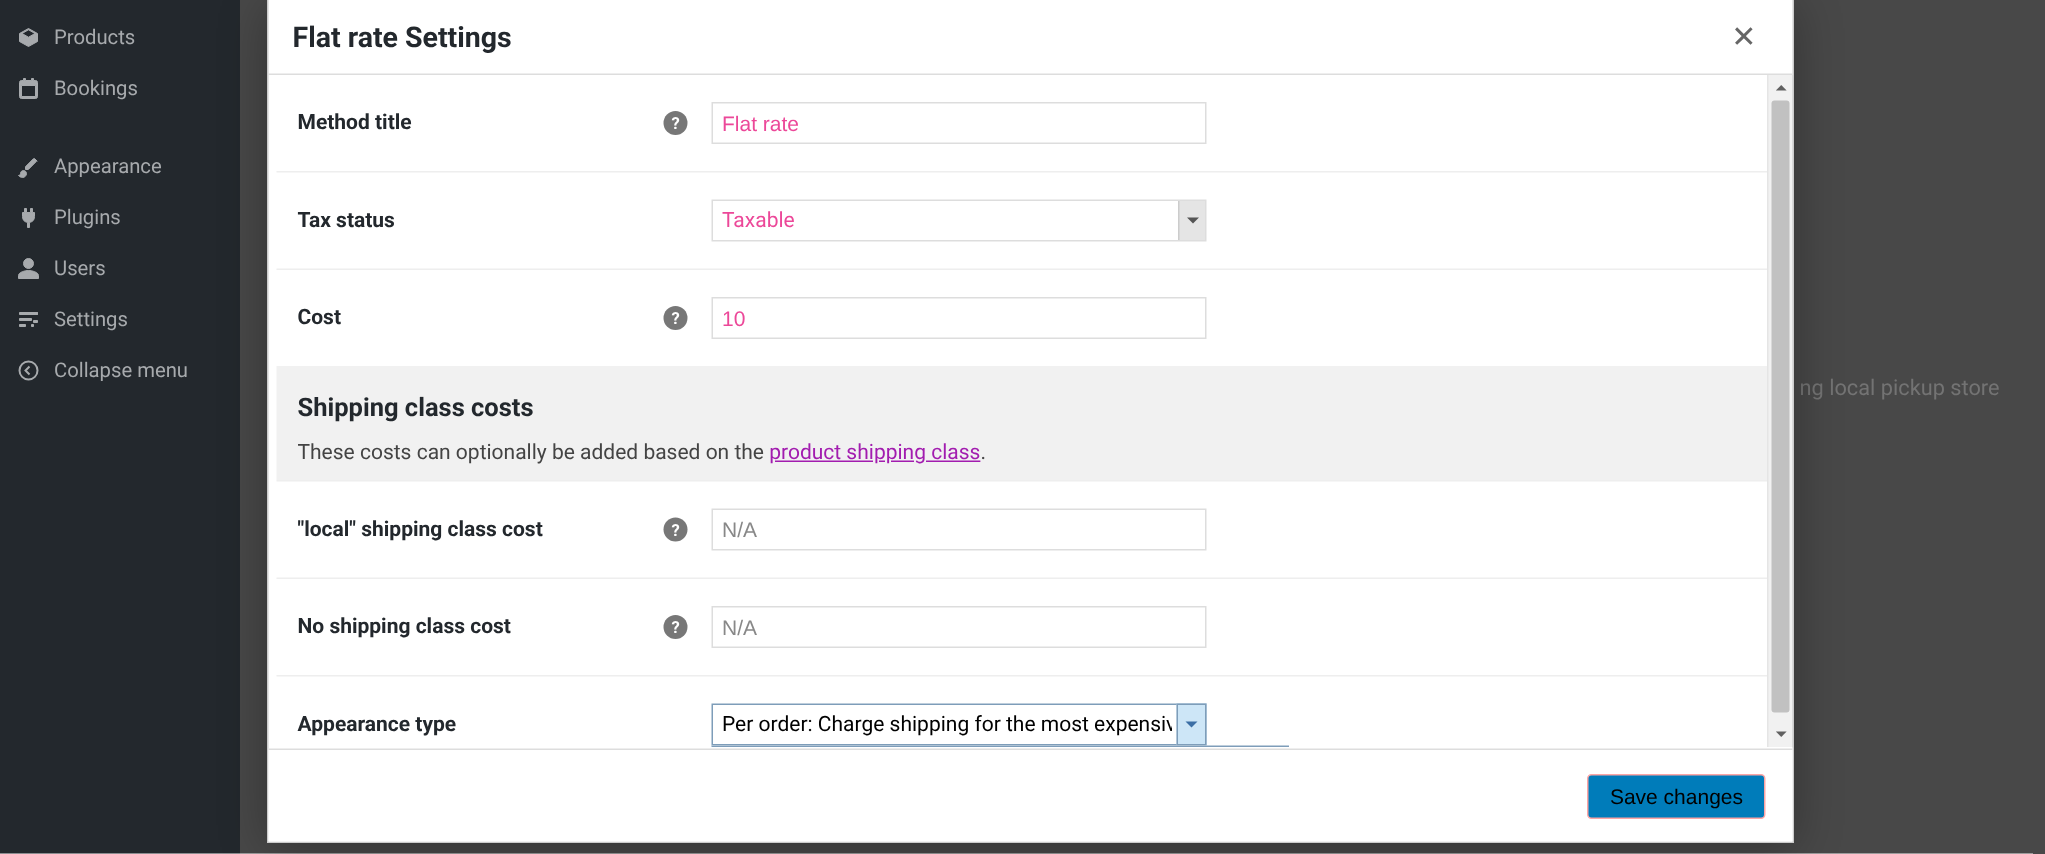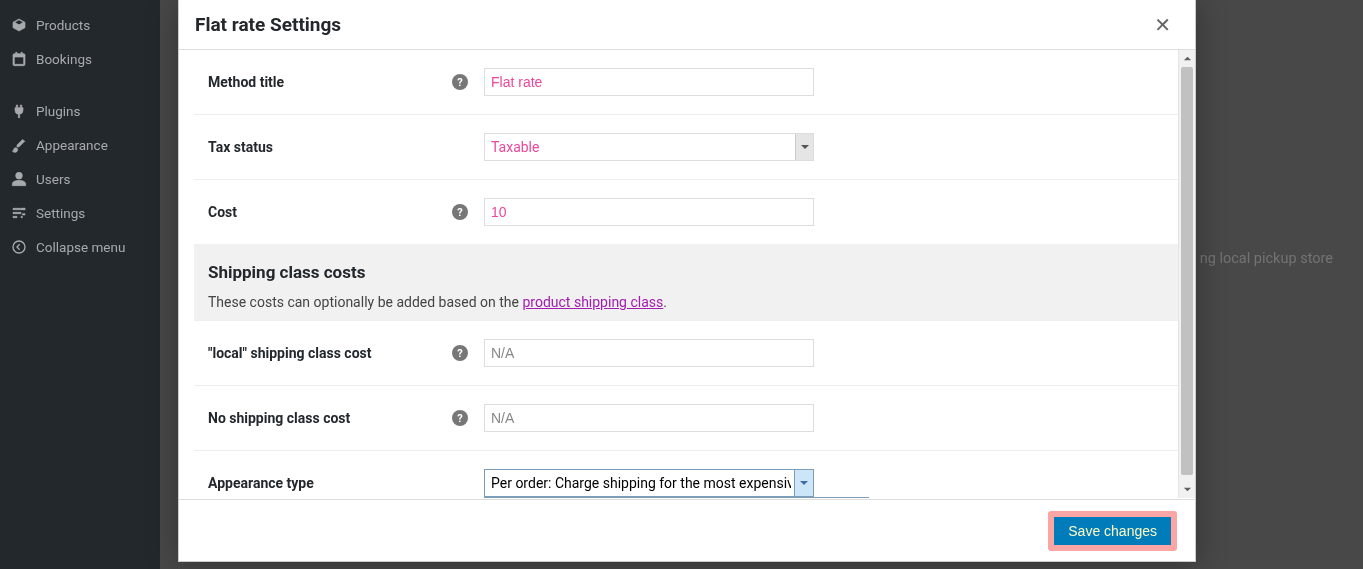--- a/index.html
+++ b/index.html
@@ -15,21 +15,21 @@
   .backdrop { position:absolute; left:160px; top:0; right:0; bottom:0; background:#f1f1f1; }
   .overlay { position:absolute; left:160px; top:0; right:0; bottom:0; background:rgba(0,0,0,0.7); }
   
   .behind-text { position:absolute; right:30px; top:250px; color:#737373; font-size:14.5px; }
   
   .modal { position:absolute; left:178px; top:0; width:1018px; height:562px; background:#fff; border:1px solid #ccc; border-top:none; box-shadow:0 3px 30px rgba(0,0,0,0.3); }
   .modal-header { height:50px; display:flex; align-items:center; justify-content:space-between; padding:0 16px; border-bottom:1px solid #ddd; }
   .modal-title { font-size:19px; font-weight:700; color:#23282d; }
   .close-btn { font-size:20px; color:#666; cursor:pointer; background:none; border:none; padding:4px 8px; }
   .modal-body-wrap { position:relative; height:448px; }
-  .modal-body { position:absolute; inset:0; overflow:auto; padding:0 0 40px 15px; }
+  .modal-body { position:absolute; inset:0; overflow:auto; padding:0 0 40px 5px; }
   .form-table { width:100%; }
   .row { display:flex; align-items:center; padding:18px 14px; border-top:1px solid #eee; background:#fff; }
   .row:first-child { border-top:none; }
   .row .lab { width:276px; padding-left:0; font-size:14px; font-weight:700; color:#23282d; display:flex; align-items:center; }
   .help { width:16px; height:16px; border-radius:50%; background:#777; color:#fff; font-size:11px; display:inline-flex; align-items:center; justify-content:center; margin-right:10px; margin-left:auto; cursor:help; position:relative; left:-6px; }
   .help::after { content:'?'; }
   .ctrl { }
   input[type=text], select, .selectbox { width:330px; height:28px; border:1px solid #ddd; padding:2px 6px; font-size:14px; color:#ec4899; background:#fff; }
   .selectbox { display:flex; align-items:center; justify-content:space-between; }
   .select-chevron { width:18px; height:100%; display:flex; align-items:center; justify-content:center; background:#e5e5e5; border-left:1px solid #ccc; }
@@ -38,21 +38,21 @@
   .section-title { font-size:17px; font-weight:700; color:#23282d; margin-bottom:12px; }
   .section-desc { font-size:14px; color:#444; }
   .section-desc a { color:#a21caf; text-decoration:underline; }
   
   .calc-select-wrap { position:relative; }
   .calc-select-box { width:330px; height:28px; border:1px solid #7e9db9; display:flex; align-items:center; padding-left:6px; font-size:14px; color:#000; background:#fff; }
   .calc-select-box .chev { position:absolute; right:0; top:0; width:20px; height:28px; background:#cde6f7; border:1px solid #7e9db9; display:flex; align-items:center; justify-content:center; }
   .calc-options { position:absolute; left:0; top:28px; width:385px; border:1px solid #7e9db9; background:#fff; z-index:5; }
   
   .modal-footer { position:absolute; left:0; right:0; bottom:0; height:62px; border-top:1px solid #ddd; display:flex; align-items:center; justify-content:flex-end; padding:0 18px; background:#fff; }
-  .save-btn { background:#007cba; color:#fef9c3; border:6px solid #fca5a5; border-radius:3px; padding:6px 14px; font-size:14px; cursor:pointer; }
+  .save-btn { background:#007cba; color:#000000; border:1px solid #fca5a5; border-radius:3px; padding:6px 14px; font-size:14px; cursor:pointer; }
   
   .outer-scroll { position:absolute; right:0; top:52px; width:17px; height:446px; background:#f1f1f1; border-left:1px solid #e5e5e5; }
   .outer-scroll .arrow { height:17px; display:flex; align-items:center; justify-content:center; }
   .outer-scroll .arrow svg { width:9px; height:9px; fill:#606060; }
   .outer-scroll .thumb { position:absolute; left:2px; right:2px; top:17px; height:380px; background:#c1c1c1; border-radius:2px; }
   input::placeholder { color:#888; }
 </style>
 </head>
 <body>
 
@@ -72,32 +72,32 @@
         <svg viewBox="0 0 24 24">
           <path d="M19 4h-2V2h-2v2H9V2H7v2H5a2 2 0 0 0-2 2v14a2 2 0 0 0 2 2h14a2 2 0 0 0 2-2V6a2 2 0 0 0-2-2zm0 16H5V9h14v11z"></path>
         </svg>
       </span>
     <span>Bookings</span>
   </div>
   <div style="height:18px"></div>
   <div class="menu-item">
     <span class="menu-icon">
         <svg viewBox="0 0 24 24">
+          <path d="M7 16c-1.66 0-3 1.34-3 3 0 1.31-1.16 2-2 2 .92 1.22 2.49 2 4 2 2.21 0 4-1.79 4-4 0-1.66-1.34-3-3-3zm13.71-9.29-2.42-2.42a1 1 0 0 0-1.41 0L9 12.17V15h2.83l7.88-7.88a1 1 0 0 0 0-1.41z"></path>
+        </svg>
+      </span>
+    <span>Appearance</span>
+  </div>
+  <div class="menu-item">
+    <span class="menu-icon">
+        <svg viewBox="0 0 24 24">
           <path d="M16 7V3h-2v4h-4V3H8v4H6v4a6 6 0 0 0 5 5.91V22h2v-5.09A6 6 0 0 0 18 11V7h-2z"></path>
         </svg>
       </span>
     <span>Plugins</span>
-  </div>
-  <div class="menu-item">
-    <span class="menu-icon">
-        <svg viewBox="0 0 24 24">
-          <path d="M7 16c-1.66 0-3 1.34-3 3 0 1.31-1.16 2-2 2 .92 1.22 2.49 2 4 2 2.21 0 4-1.79 4-4 0-1.66-1.34-3-3-3zm13.71-9.29-2.42-2.42a1 1 0 0 0-1.41 0L9 12.17V15h2.83l7.88-7.88a1 1 0 0 0 0-1.41z"></path>
-        </svg>
-      </span>
-    <span>Appearance</span>
   </div>
   <div class="menu-item">
     <span class="menu-icon">
         <svg viewBox="0 0 24 24">
           <path d="M12 12a5 5 0 1 0-5-5 5 5 0 0 0 5 5zm0 2c-3.33 0-10 1.67-10 5v3h20v-3c0-3.33-6.67-5-10-5z"></path>
         </svg>
       </span>
     <span>Users</span>
   </div>
   <div class="menu-item">

